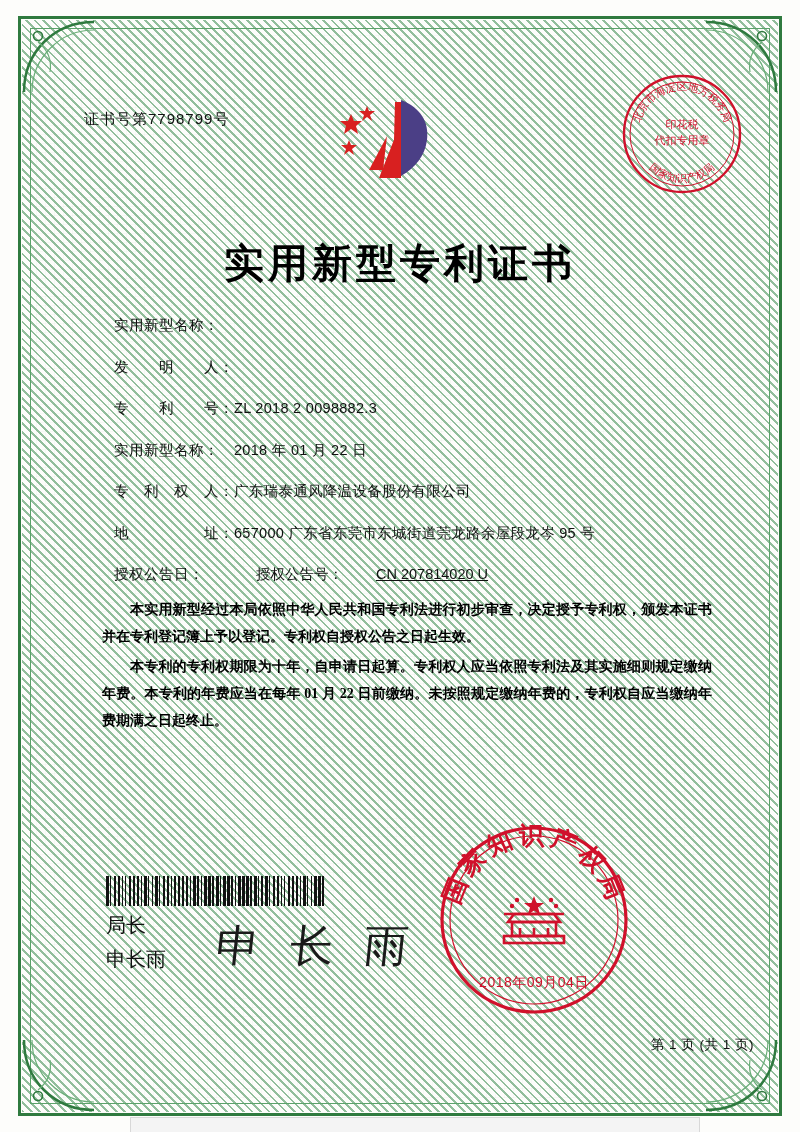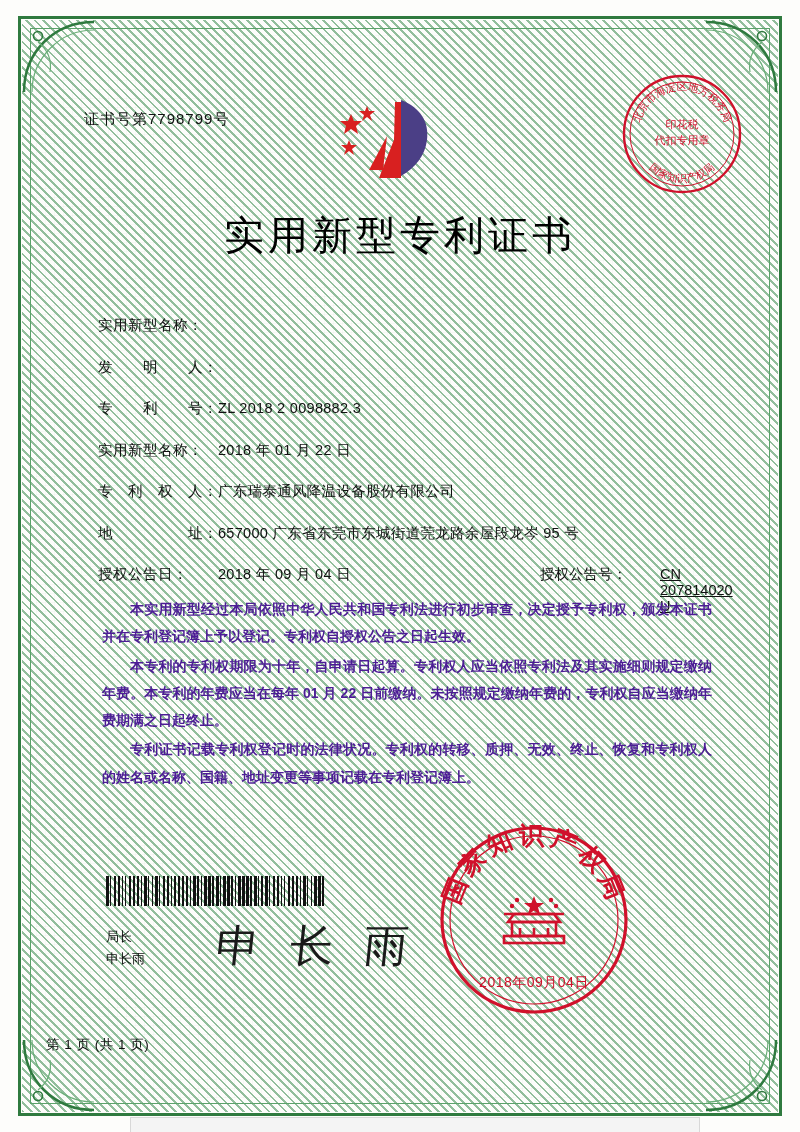--- a/index.html
+++ b/index.html
@@ -110,32 +110,32 @@
     right: 10px;
     top: 28px;
     width: 124px;
     height: 124px;
   }
 
   .title {
     position: absolute;
     left: 0;
     right: 0;
-    top: 164px;
+    top: 192px;
     text-align: center;
     font-family: "DejaVu Serif", "Liberation Serif", serif;
     font-size: 40px;
-    font-weight: normal;
+    font-weight: bold;
     letter-spacing: 4px;
     color: #000;
   }
 
   .fields {
     position: absolute;
-    left: 52px;
+    left: 68px;
     right: 20px;
     top: 272px;
   }
   .field-row {
     display: flex;
     align-items: baseline;
     margin-bottom: 22.5px;
     font-size: 14.5px;
     color: #111;
   }
@@ -161,24 +161,24 @@
     margin-left: 22px;
     white-space: nowrap;
   }
   .field-row.dual .field-value2 { flex: 1 1 auto; text-decoration: underline; }
 
   .paragraphs {
     position: absolute;
     left: 56px;
     right: 42px;
     top: 552px;
-    font-family: Liberation Sans, sans-serif;
+    font-family: Liberation Serif, serif;
     font-size: 14px;
     line-height: 1.95;
-    color: #4c1d95;
+    color: #000000;
     text-align: justify;
   }
   .paragraphs p {
     margin: 0 0 2px 0;
     text-indent: 28px;
     font-weight: bold;
   }
 
   
   .barcode {
@@ -193,22 +193,22 @@
   }
   .barcode i {
     display: block;
     background: #111;
     height: 100%;
   }
 
   .signature-block {
     position: absolute;
     left: 60px;
-    bottom: 118px;
-    font-size: 13px;
+    bottom: 112px;
+    font-size: 20px;
     line-height: 1.7;
     color: #111;
   }
 
   .signature-script {
     position: absolute;
     left: 170px;
     bottom: 112px;
     font-family: "DejaVu Serif", "Liberation Serif", serif;
     font-size: 44px;
@@ -234,21 +234,21 @@
     font-size: 14px;
     color: #d0112b;
     letter-spacing: 0.5px;
   }
 
   .page-footer {
     position: absolute;
     left: 0;
     right: 0;
     bottom: 34px;
-    text-align: left;
+    text-align: right;
     font-size: 13.5px;
     color: #111;
     letter-spacing: 0.5px;
   }
 
   
   .scan-strip {
     position: absolute;
     left: 130px;
     right: 100px;
@@ -383,31 +383,29 @@
       <div class="field-row">
         <div class="field-label spaced">
           <span>地</span>
           <span>址：</span>
         </div>
         <div class="field-value">657000 广东省东莞市东城街道莞龙路余屋段龙岑 95 号</div>
       </div>
 
       <div class="field-row dual">
         <div class="field-label">授权公告日：</div>
-        <div class="field-value">2018 年 09 月 04 日</div>
         <div class="field-label2">授权公告号：</div>
         <div class="field-value2">CN 207814020 U</div>
       </div>
 
     </div>
 
     <div class="paragraphs">
       <p>本实用新型经过本局依照中华人民共和国专利法进行初步审查，决定授予专利权，颁发本证书并在专利登记簿上予以登记。专利权自授权公告之日起生效。</p>
       <p>本专利的专利权期限为十年，自申请日起算。专利权人应当依照专利法及其实施细则规定缴纳年费。本专利的年费应当在每年 01 月 22 日前缴纳。未按照规定缴纳年费的，专利权自应当缴纳年费期满之日起终止。</p>
-      <p>专利证书记载专利权登记时的法律状况。专利权的转移、质押、无效、终止、恢复和专利权人的姓名或名称、国籍、地址变更等事项记载在专利登记簿上。</p>
     </div>
 
     <div class="barcode" id="barcode">
         <i style="width:3px"></i>
         <i style="width:1.5px;background:transparent"></i>
         <i style="width:1.5px"></i>
         <i style="width:2.5px;background:transparent"></i>
         <i style="width:3px"></i>
         <i style="width:1.5px;background:transparent"></i>
         <i style="width:3px"></i>

